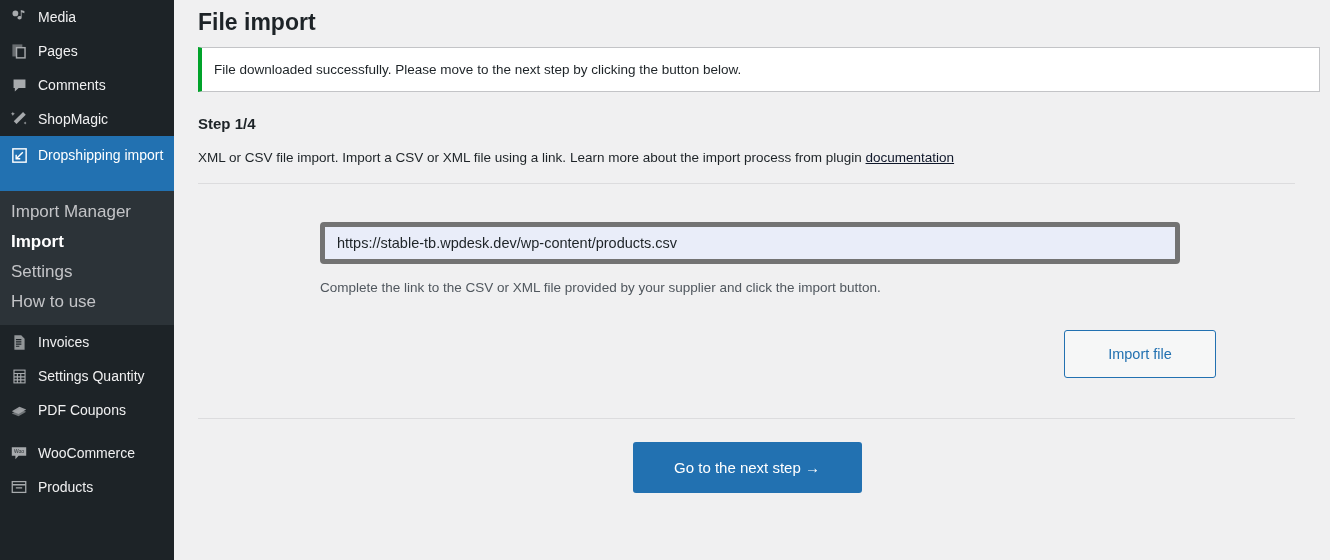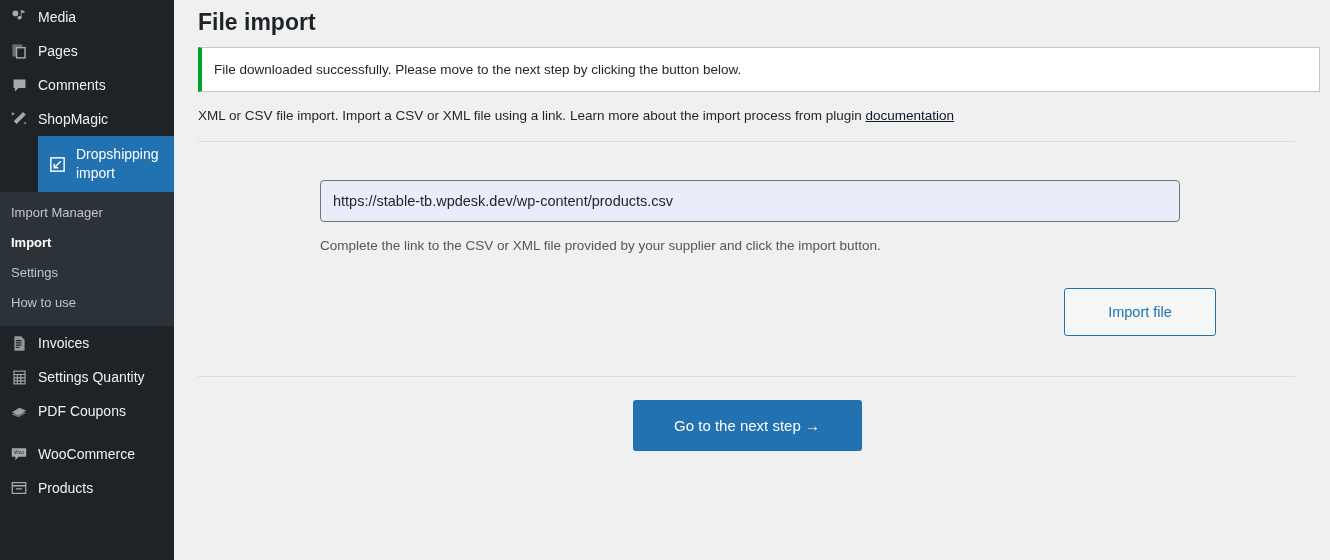--- a/index.html
+++ b/index.html
@@ -39,42 +39,41 @@
     min-width: 20px;
     display: inline-flex;
     align-items: center;
     justify-content: center;
     color: #a7aaad;
   }
   .menu-item.active {
     background: #2271b1;
     color: #fff;
     padding-top: 9px;
-    padding-bottom: 9px;
-    margin-left: 38px;
+    padding-bottom: 26px;
   }
   .menu-item.active .ico { color: #fff; }
   .menu-item.active::after {
     content: "";
     position: absolute;
     right: -8px;
     top: 50%;
     transform: translateY(-50%);
     width: 0; height: 0;
     border-top: 8px solid transparent;
     border-bottom: 8px solid transparent;
     border-right: 8px solid #f0f0f1;
   }
   .submenu {
     background: #2c3338;
     padding: 6px 0 8px 0;
   }
   .submenu-item {
     color: #c3c4c7;
-    font-size: 13px;
+    font-size: 17px;
     line-height: 18px;
     padding: 6px 0 6px 11px;
   }
   .submenu-item.current { color: #fff; font-weight: bold; }
   .menu-gap { height: 9px; background: #1d2327; }
 
   
   .main {
     flex: 1;
     background: #f0f0f1;
@@ -123,21 +122,21 @@
     background: #dcdcde;
     margin: 16px 35px 0 24px;
   }
 
   .form-area { padding-top: 38px; }
   .url-row { padding-left: 146px; }
   .url-input {
     width: 860px;
     height: 42px;
     background: #e9edf9;
-    border: 1px solid #737373;
+    border: 5px solid #737373;
     border-radius: 4px;
     font-family: "Liberation Sans", sans-serif;
     font-size: 14.5px;
     color: #1d2327;
     padding: 0 12px;
     display: block;
     outline: none;
   }
   .url-hint {
     font-size: 13.5px;
@@ -315,20 +314,21 @@
   </nav>
 
   <main class="main">
 
     <h1 class="page-title">File import</h1>
 
     <div class="notice">
       <span>File downloaded successfully. Please move to the next step by clicking the button below.</span>
     </div>
 
+    <h2 class="step-heading">Step 1/4</h2>
 
     <div class="step-desc">
       <span>XML or CSV file import. Import a CSV or XML file using a link. Learn more about the import process from plugin </span><a href="#">documentation</a>
     </div>
 
     <div class="divider"></div>
 
     <div class="form-area">
 
       <div class="url-row">

